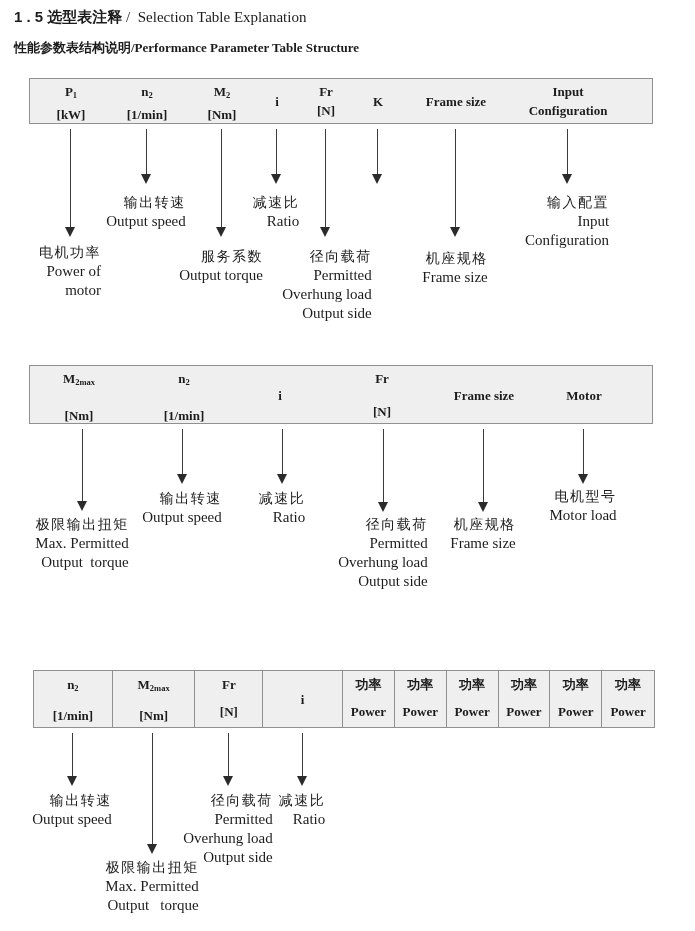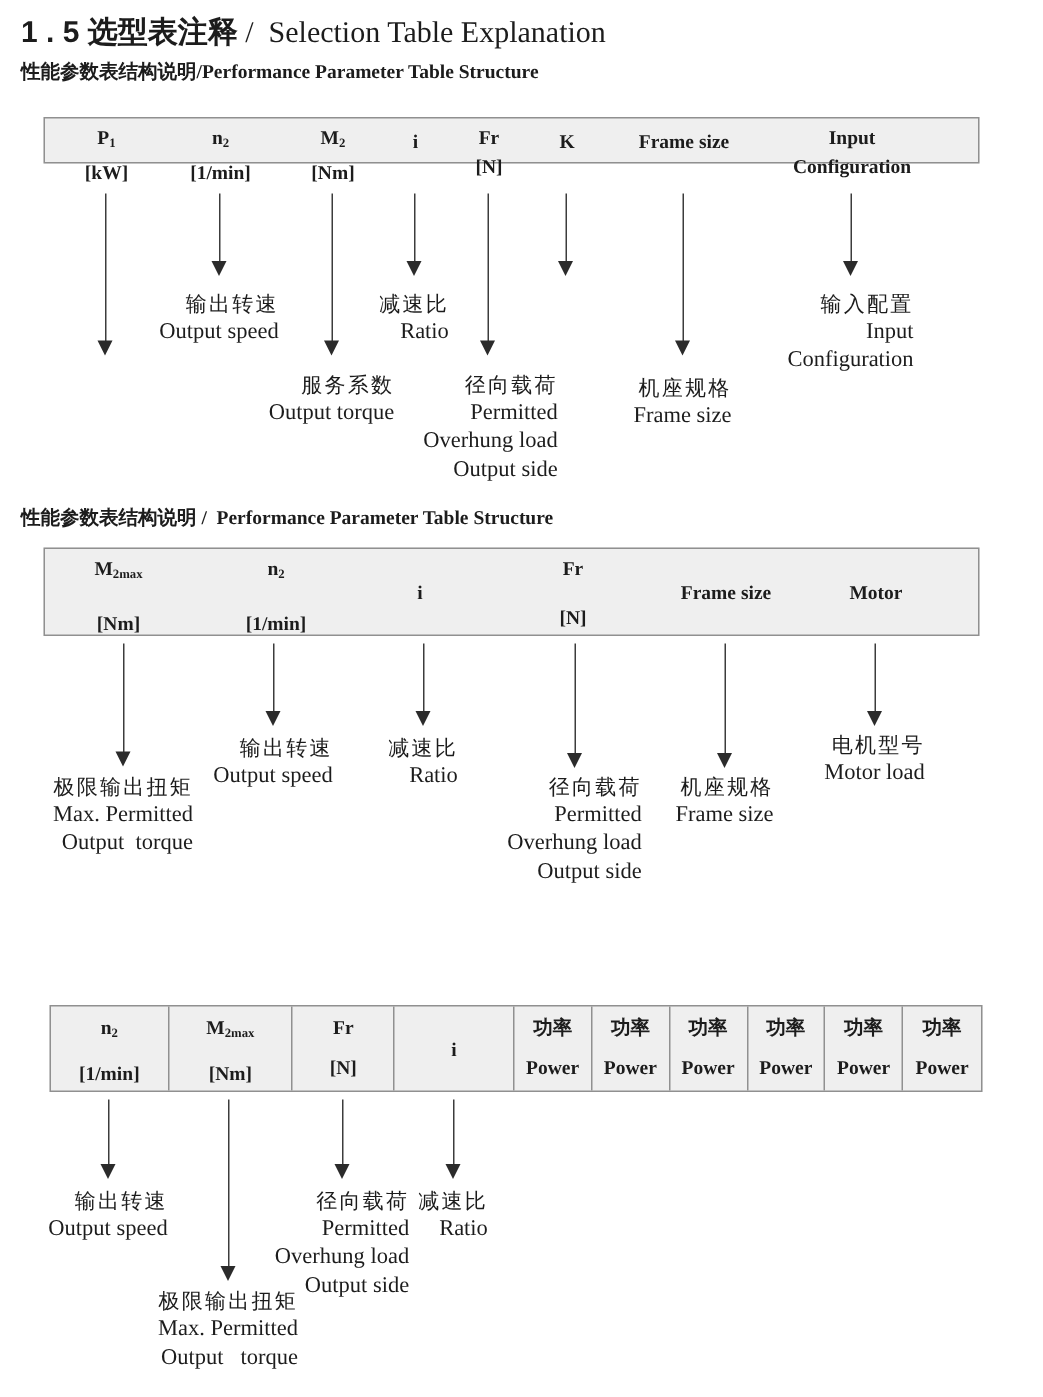--- a/index.html
+++ b/index.html
@@ -1,20 +1,20 @@
 <!DOCTYPE html>
 <html><head>
 <meta charset="utf-8">
 <style>
   html,body{margin:0;padding:0;background:#fff;}
   .canvas{position:relative;width:695px;height:931px;background:#ffffff;overflow:hidden;
           font-family:"Liberation Serif","DejaVu Serif",serif;color:#1c1c1c;}
   .zh{font-family:"Liberation Sans","DejaVu Sans",sans-serif;}
   .en{font-family:"Liberation Serif","DejaVu Serif",serif;}
-  .page-title{position:absolute;left:14px;top:8px;font-size:20px;white-space:pre;}
+  .page-title{position:absolute;left:14px;top:8px;font-size:15px;white-space:pre;}
   .page-title .zh{font-weight:bold;}
   .sec-heading{position:absolute;font-size:13px;font-weight:bold;white-space:pre;}
   .tablebox{position:absolute;background:#efefef;border:1px solid #909090;box-sizing:border-box;}
   .col{position:absolute;transform:translateX(-50%);text-align:center;font-weight:bold;
        font-size:13px;line-height:15px;white-space:nowrap;}
   .col.two{top:5px;}
   .col.mid{top:50%;transform:translate(-50%,-50%);}
   .t1 .l2{margin-top:4px;}
   .t2 .l2{margin-top:18px;}
   sub{font-size:8.5px;font-weight:bold;vertical-align:-2px;}
@@ -38,21 +38,21 @@
 </style>
 </head>
 <body>
 
 <div class="canvas">
 
   <div class="page-title"><span class="zh">1 . 5 选型表注释</span><span class="en"> /  Selection Table Explanation</span></div>
 
   <div class="sec-heading" style="left:14px;top:39px;"><span class="zh">性能参数表结构说明</span><span class="en">/Performance Parameter Table Structure</span></div>
 
-  <div class="tablebox t1" style="left:29px;top:78px;width:624px;height:31px;">
+  <div class="tablebox t1" style="left:29px;top:78px;width:624px;height:46px;">
     <div class="col two" style="left:41px">
         <div class="l1"><span>P</span><sub>1</sub></div>
         <div class="l2">[kW]</div>
       </div>
     <div class="col two" style="left:117px">
         <div class="l1"><span>n</span><sub>2</sub></div>
         <div class="l2">[1/min]</div>
       </div>
     <div class="col two" style="left:192px">
         <div class="l1"><span>M</span><sub>2</sub></div>
@@ -103,20 +103,25 @@
     </div>
   <div class="arrow" style="left:455px;top:129px;height:108px;">
       <div class="shaft"></div>
       <div class="head"></div>
     </div>
   <div class="arrow" style="left:567px;top:129px;height:55px;">
       <div class="shaft"></div>
       <div class="head"></div>
     </div>
 
+  <div class="callout" style="left:70px;top:243px;">
+      <div class="zh">电机功率</div>
+      <div class="en">Power of</div>
+      <div class="en">motor</div>
+    </div>
   <div class="callout" style="left:146px;top:193px;">
       <div class="zh">输出转速</div>
       <div class="en">Output speed</div>
     </div>
   <div class="callout" style="left:221px;top:247px;">
       <div class="zh">服务系数</div>
       <div class="en">Output torque</div>
     </div>
   <div class="callout" style="left:276px;top:193px;">
       <div class="zh">减速比</div>
@@ -131,21 +136,20 @@
   <div class="callout" style="left:455px;top:249px;">
       <div class="zh">机座规格</div>
       <div class="en">Frame size</div>
     </div>
   <div class="callout" style="left:567px;top:193px;">
       <div class="zh">输入配置</div>
       <div class="en">Input</div>
       <div class="en">Configuration</div>
     </div>
 
-  <div class="sec-heading" style="left:14px;top:336px;"><span class="zh">性能参数表结构说明</span><span class="en"> /  Performance Parameter Table Structure</span></div>
 
   <div class="tablebox t2" style="left:29px;top:365px;width:624px;height:59px;">
     <div class="col two" style="left:49px">
         <div class="l1"><span>M</span><sub>2max</sub></div>
         <div class="l2">[Nm]</div>
       </div>
     <div class="col two" style="left:154px">
         <div class="l1"><span>n</span><sub>2</sub></div>
         <div class="l2">[1/min]</div>
       </div>

